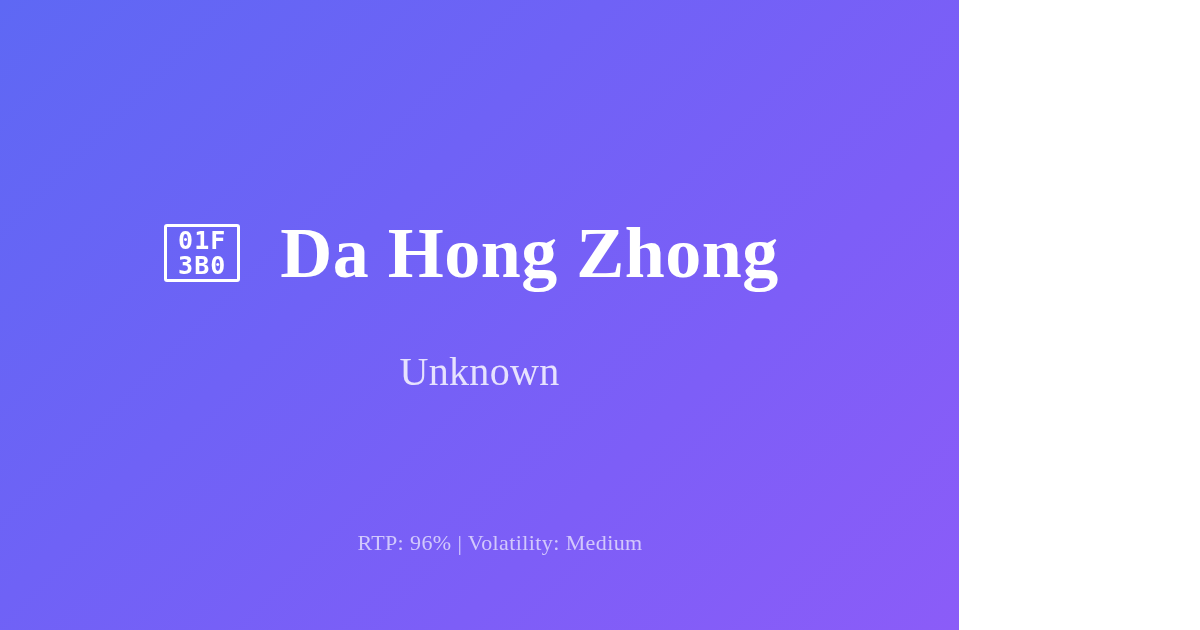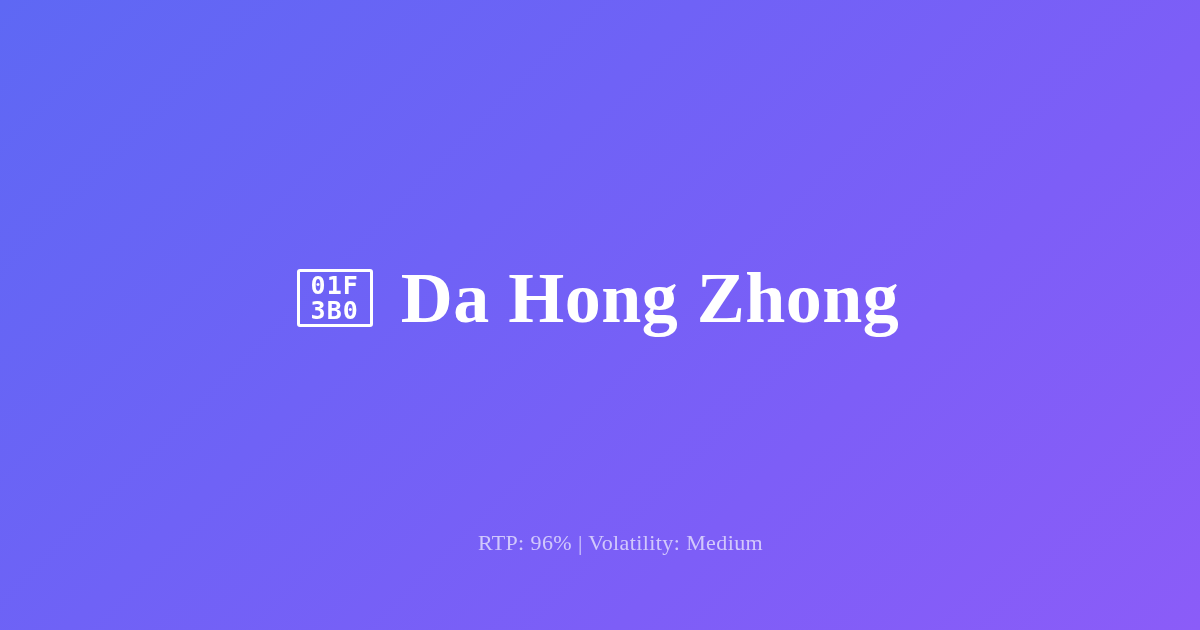--- a/index.html
+++ b/index.html
@@ -9,21 +9,21 @@
 
   body {
     width: 1200px;
     height: 630px;
     overflow: hidden;
     font-family: "Liberation Serif", "DejaVu Serif", serif;
   }
 
   .og-card {
     position: relative;
-    width: 1200px;
+    width: 959px;
     height: 630px;
     box-sizing: border-box;
     display: flex;
     flex-direction: column;
     align-items: center;
     justify-content: center;
     background: linear-gradient(135deg, #5e68f4 0%, #6f62f6 38%, #7d5ef7 68%, #8b5cf8 100%);
     overflow: hidden;
   }
 
@@ -54,21 +54,21 @@
     letter-spacing: 1px;
     color: #ffffff;
     flex: none;
   }
 
   .tofu-icon .tofu-line {
     display: block;
   }
 
   .card-title {
-    margin: 4px;
+    margin: 16px;
     font-size: 72px;
     font-weight: 700;
     line-height: 1.04;
     color: #ffffff;
     white-space: nowrap;
     letter-spacing: 0.5px;
   }
 
   .card-subtitle {
     margin: 0;
@@ -103,16 +103,17 @@
 
     <span class="tofu-icon">
       <span class="tofu-line">01F</span>
       <span class="tofu-line">3B0</span>
     </span>
 
     <h1 class="card-title">Da Hong Zhong</h1>
 
   </div>
 
+  <p class="card-subtitle">Unknown</p>
 
   <div class="card-footer">RTP: 96% | Volatility: Medium</div>
 
 </div>
 
 </body></html>

